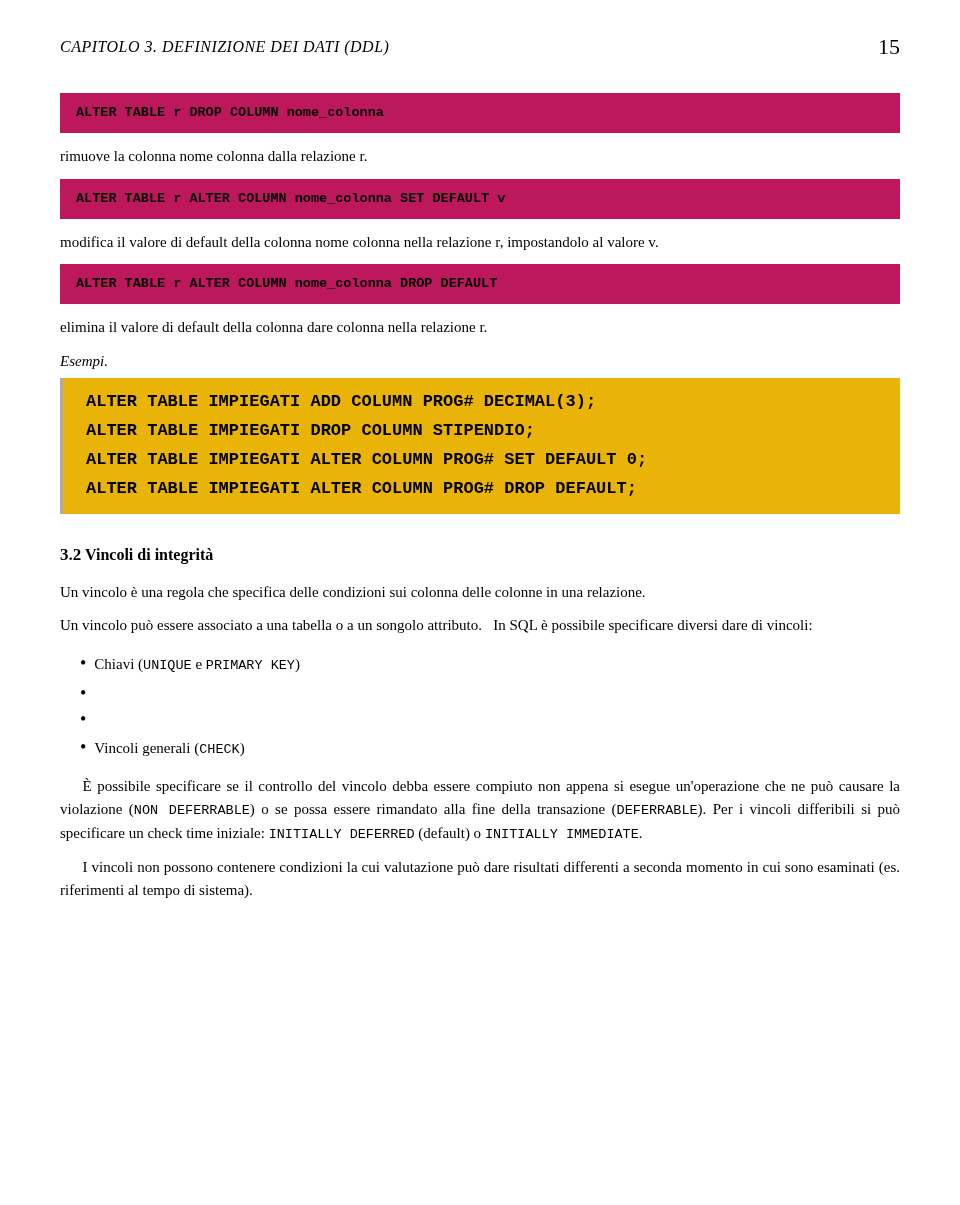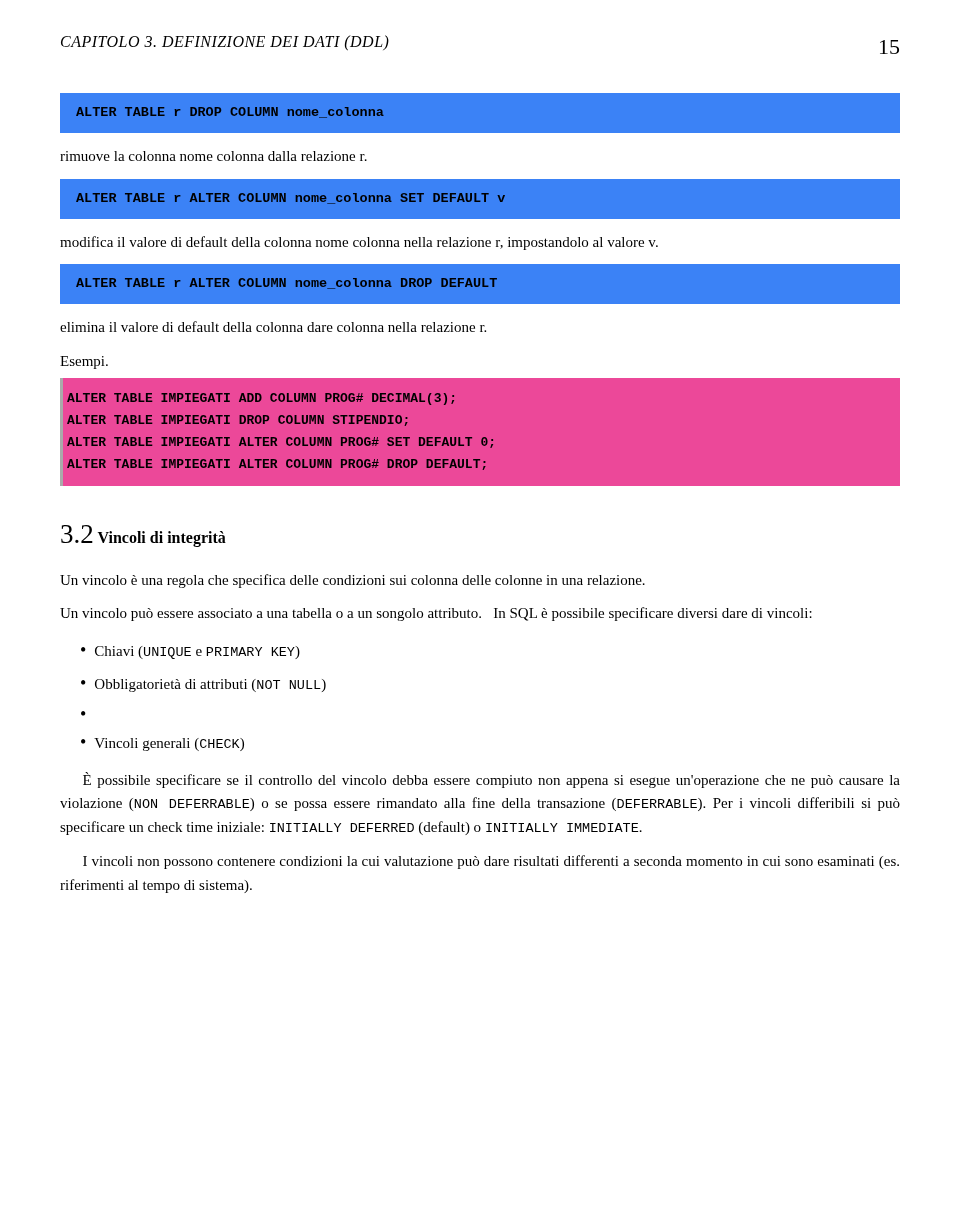--- a/index.html
+++ b/index.html
@@ -15,37 +15,37 @@
       color: #000;
       background: #fff;
       width: 960px;
       min-height: 1205px;
       padding: 30px 60px 40px 60px;
     }
 
     .page-header {
       display: flex;
       justify-content: space-between;
-      align-items: flex-start;
+      align-items: center;
       margin-bottom: 30px;
     }
 
     .chapter-title {
       font-size: 16px;
       font-style: italic;
       font-weight: normal;
       letter-spacing: 0.03em;
     }
 
     .page-number {
       font-size: 22px;
     }
 
     .code-block {
-      background: #3b82f6;
+      background: #be185d;
       border: none;
       padding: 10px 16px;
       font-family: "Courier New", Courier, monospace;
       font-size: 13.5px;
       font-weight: bold;
       margin-bottom: 12px;
       display: block;
       white-space: pre;
     }
 
@@ -54,45 +54,46 @@
       line-height: 1.55;
       margin-bottom: 10px;
       text-align: justify;
     }
 
     .body-text + .code-block {
       margin-top: 10px;
     }
 
     .esempi-label {
+      font-style: italic;
       font-size: 15px;
       margin-bottom: 6px;
       margin-top: 4px;
     }
 
     .code-example-block {
-      background: #ec4899;
-      padding: 10px 4px;
+      background: #eab308;
+      padding: 10px 23px;
       font-family: "Courier New", Courier, monospace;
-      font-size: 13px;
+      font-size: 17px;
       font-weight: bold;
       margin-bottom: 24px;
       border-left: 3px solid #aaa;
       white-space: pre;
       line-height: 1.7;
     }
 
     .section-heading {
       margin-top: 28px;
       margin-bottom: 14px;
     }
 
     .section-number {
-      font-size: 27px;
-      font-weight: normal;
+      font-size: 17px;
+      font-weight: bold;
     }
 
     .section-title {
       font-size: 16px;
       font-weight: bold;
     }
 
     .inline-code {
       font-family: "Courier New", Courier, monospace;
       font-size: 13.5px;
@@ -166,21 +167,20 @@
   <span>In SQL è possibile specificare diversi dare di vincoli:</span>
 </p>
 
 <ul class="bullet-list">
   <li>
     <span class="bullet-dot">•</span>
     <span>Chiavi (<span class="inline-code">UNIQUE</span> e <span class="inline-code">PRIMARY KEY</span>)</span>
   </li>
   <li>
     <span class="bullet-dot">•</span>
-    <span>Obbligatorietà di attributi (<span class="inline-code">NOT NULL</span>)</span>
   </li>
   <li>
     <span class="bullet-dot">•</span>
   </li>
   <li>
     <span class="bullet-dot">•</span>
     <span>Vincoli generali (<span class="inline-code">CHECK</span>)</span>
   </li>
 </ul>
 

